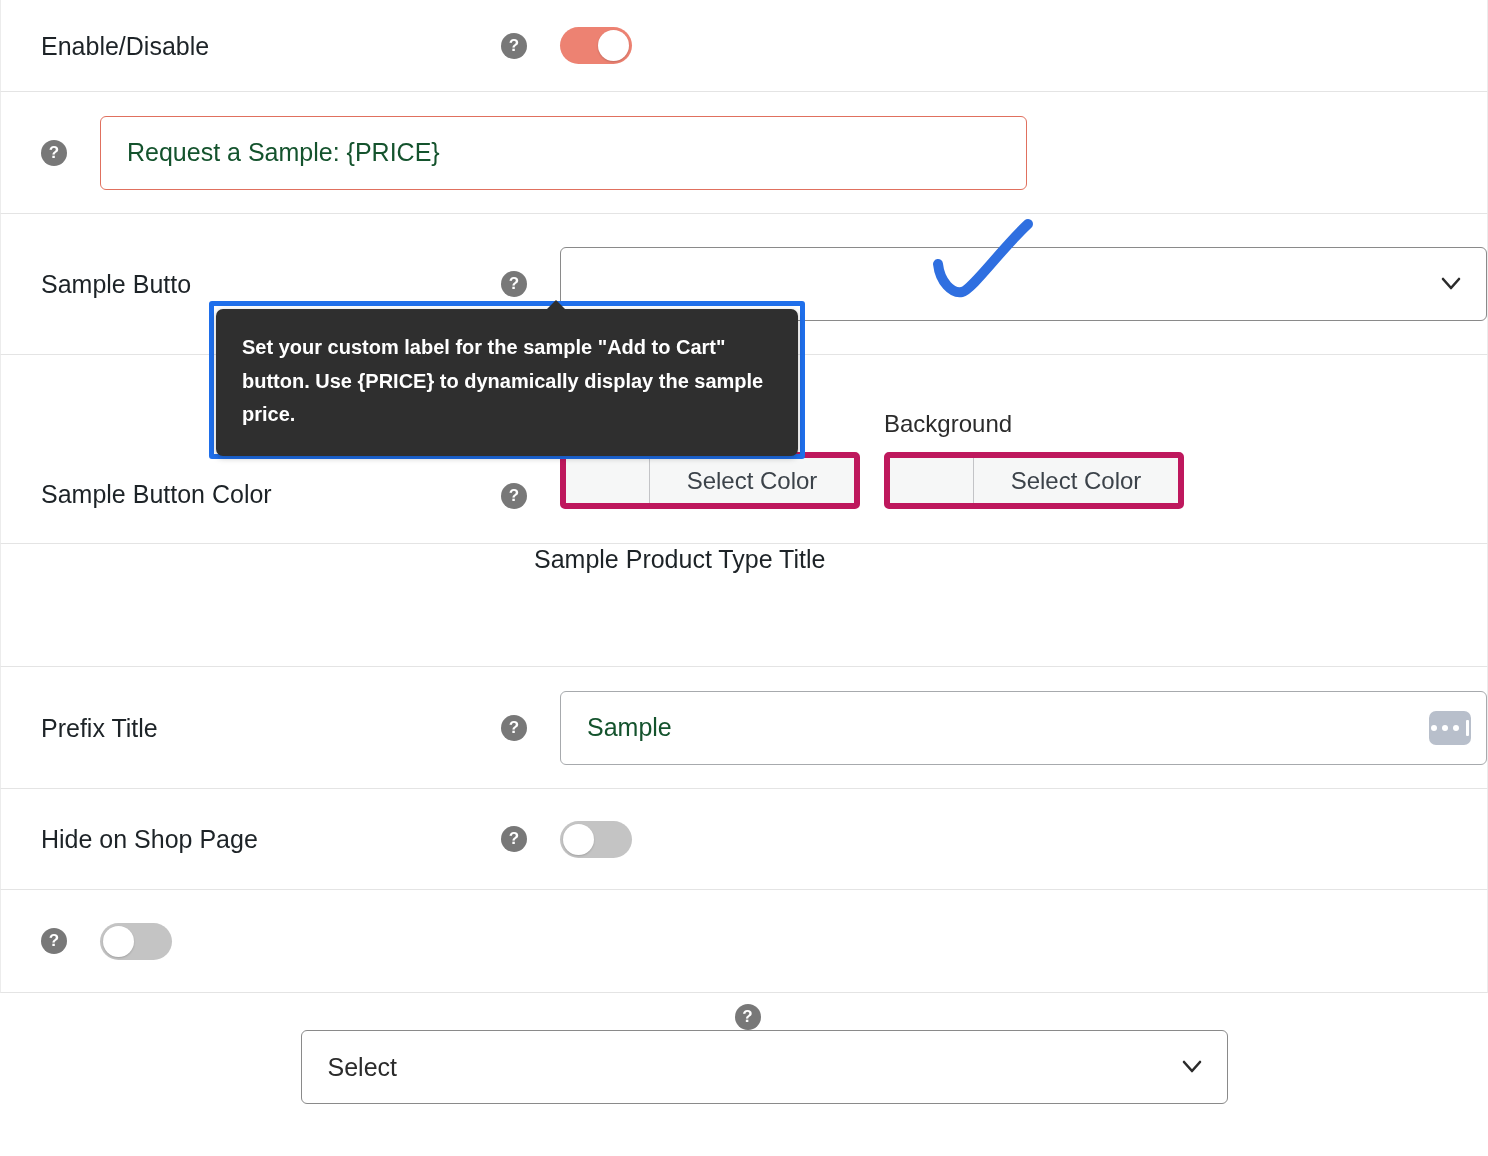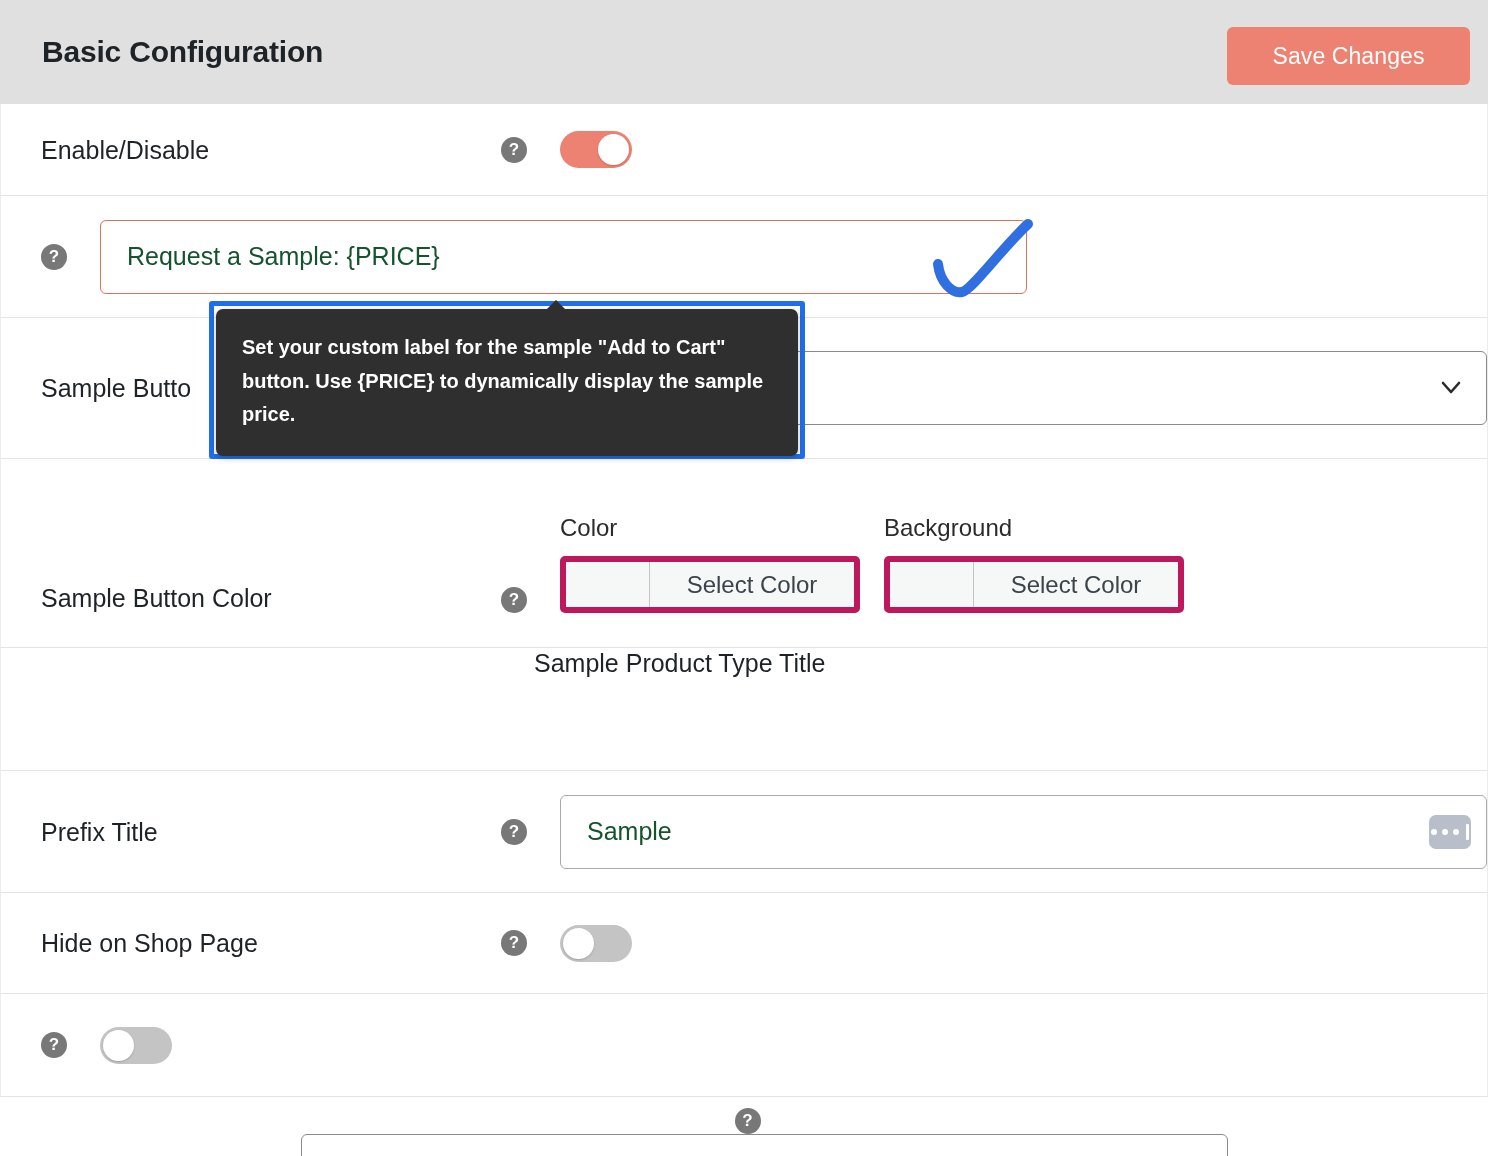--- a/index.html
+++ b/index.html
@@ -261,24 +261,20 @@
     height: 90px;
     z-index: 50;
     pointer-events: none;
   }
 </style>
 </head>
 <body>
 
 <div id="page">
 
-  <div class="panel-header">
-    <div class="panel-title">Basic Configuration</div>
-    <button class="save-btn">Save Changes</button>
-  </div>
 
   <div class="rows">
 
     <div class="row r-enable">
       <div class="row-label">Enable/Disable</div>
       <div class="help-icon">?</div>
       <div class="control">
         <div class="toggle on">
           <div class="knob"></div>
         </div>
@@ -334,21 +330,21 @@
         </div>
       </div>
     </div>
 
     <div class="row r-ptype">
       <div class="row-label">Sample Product Type Title</div>
       <div class="help-icon">?</div>
       <div class="control">
         <div class="select-wrap">
           <div class="select-box">
-            <span>Label</span>
+            <span>Select</span>
           </div>
           <span class="chevron">
             <svg width="20" height="14" viewBox="0 0 20 14">
                 <path d="M2 2 L10 11 L18 2" stroke="#2b2b2b" stroke-width="2.6" fill="none" stroke-linecap="round" stroke-linejoin="round"></path>
               </svg>
           </span>
         </div>
       </div>
     </div>
 

